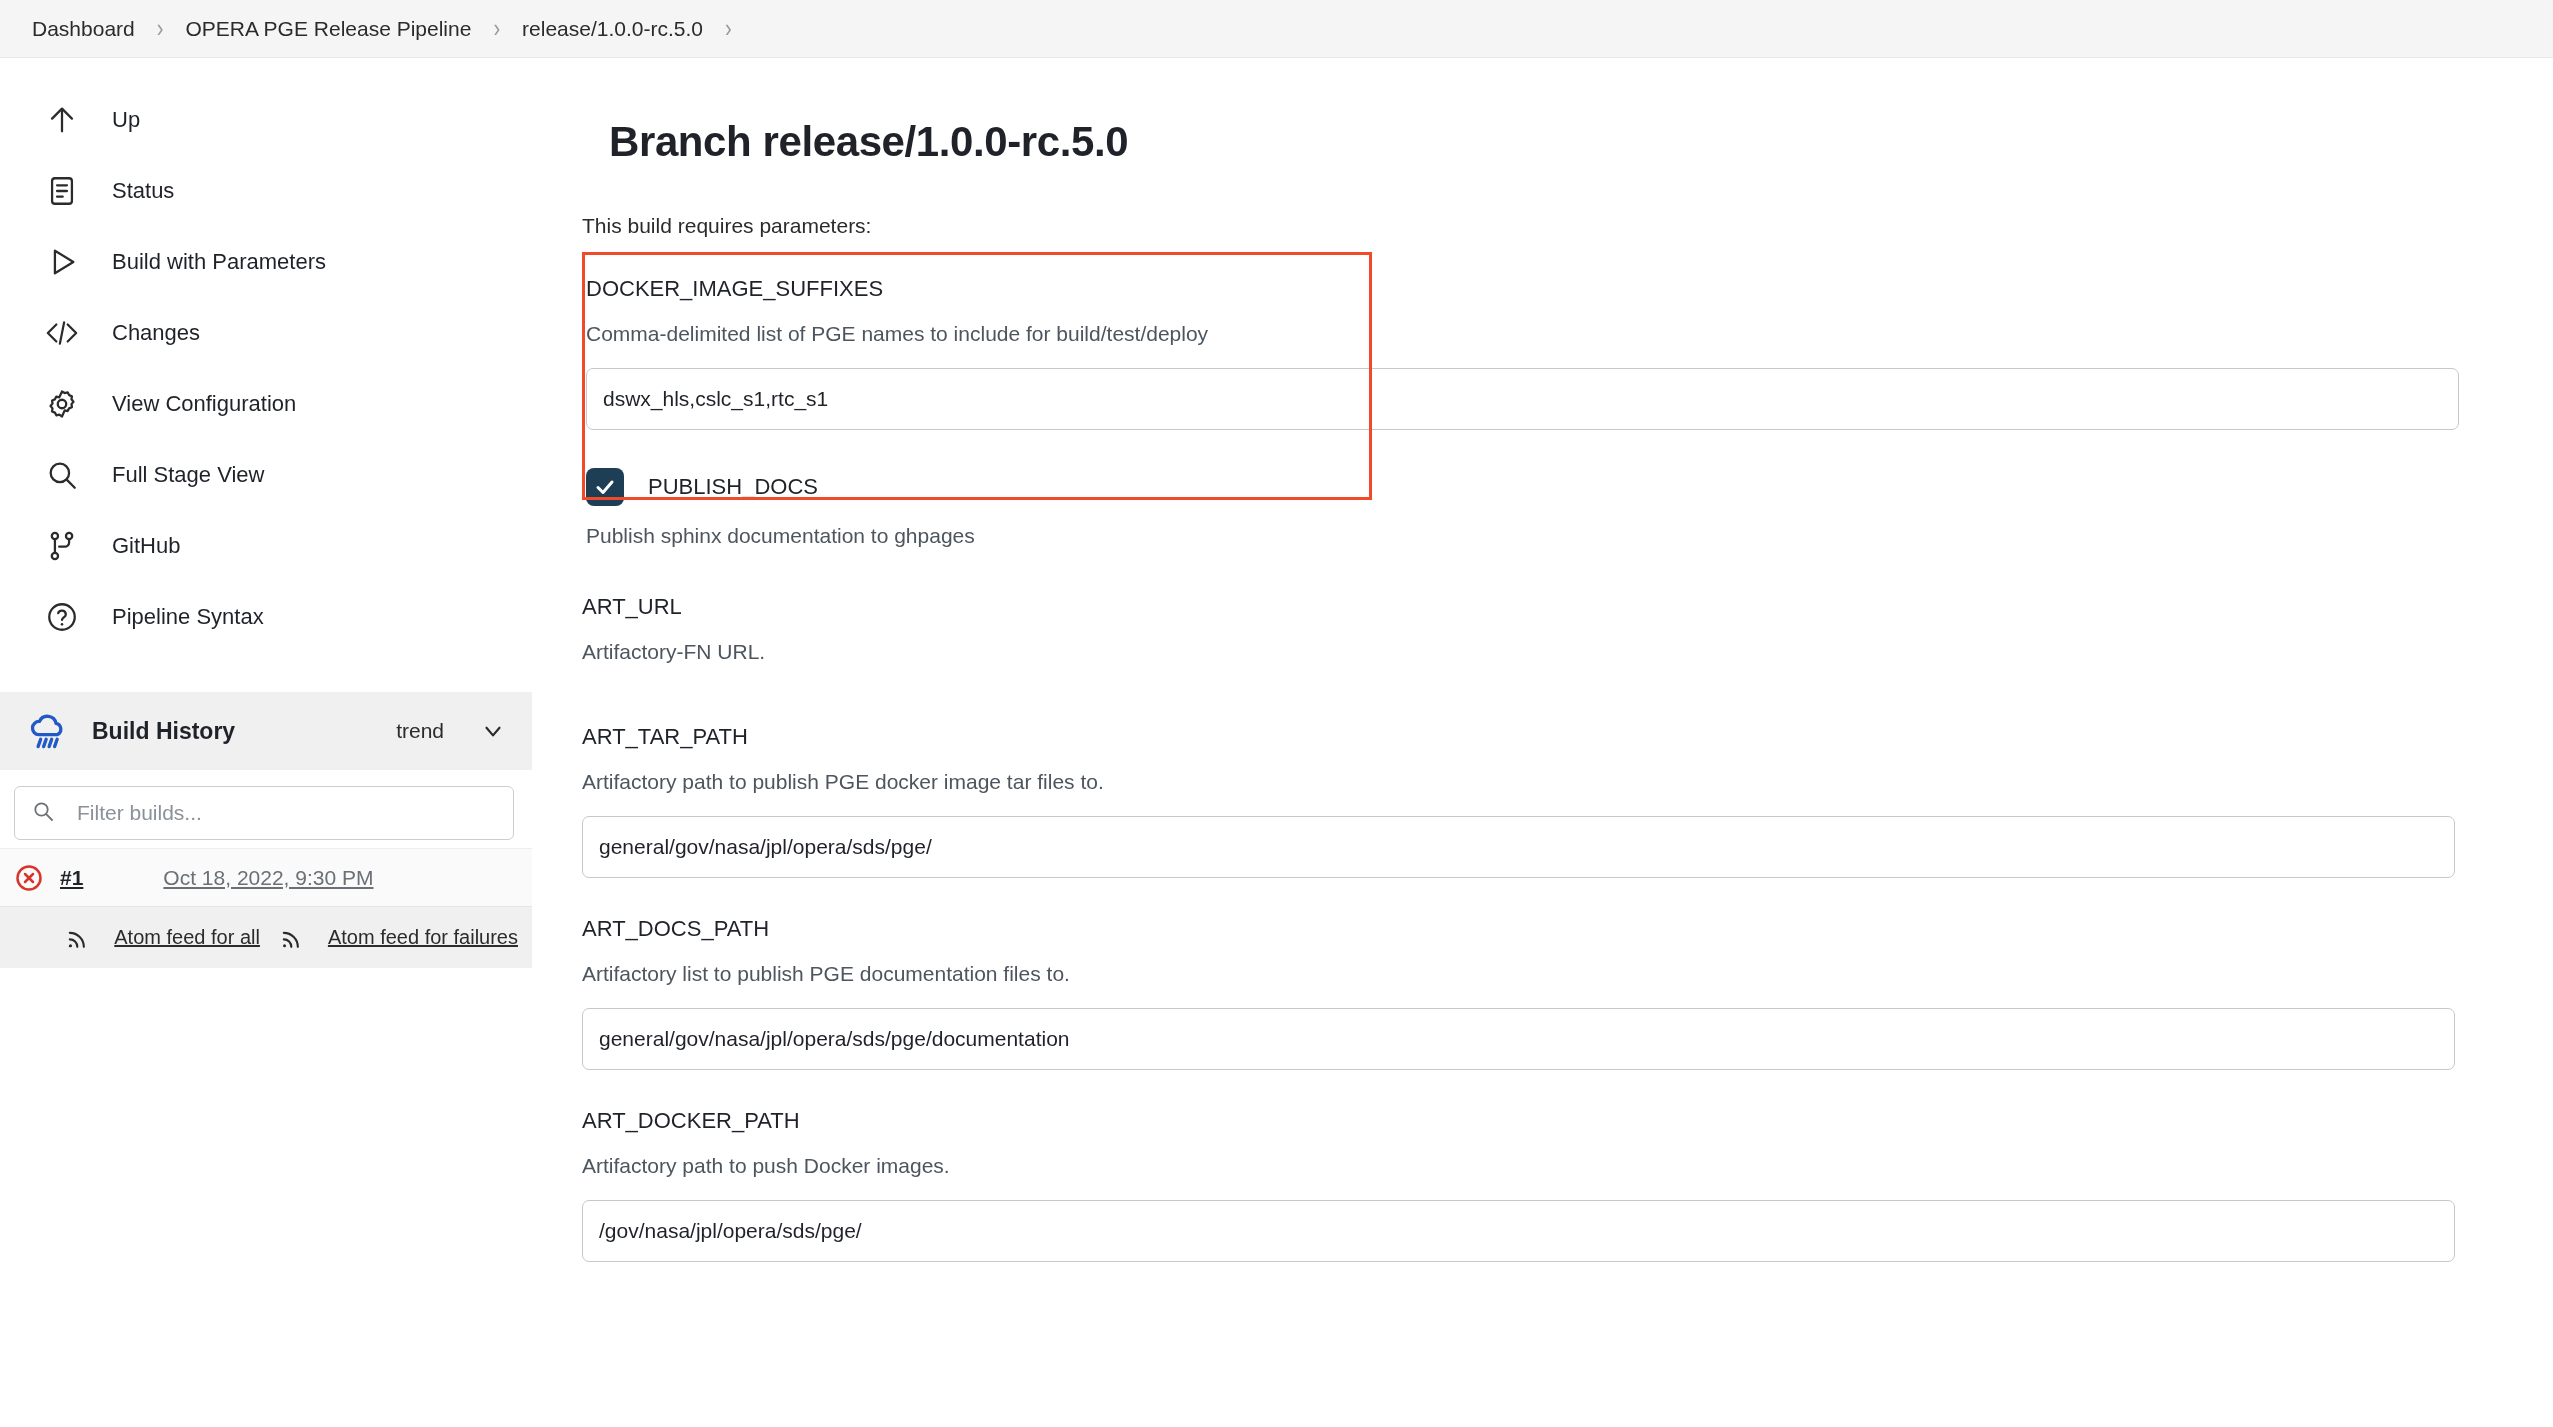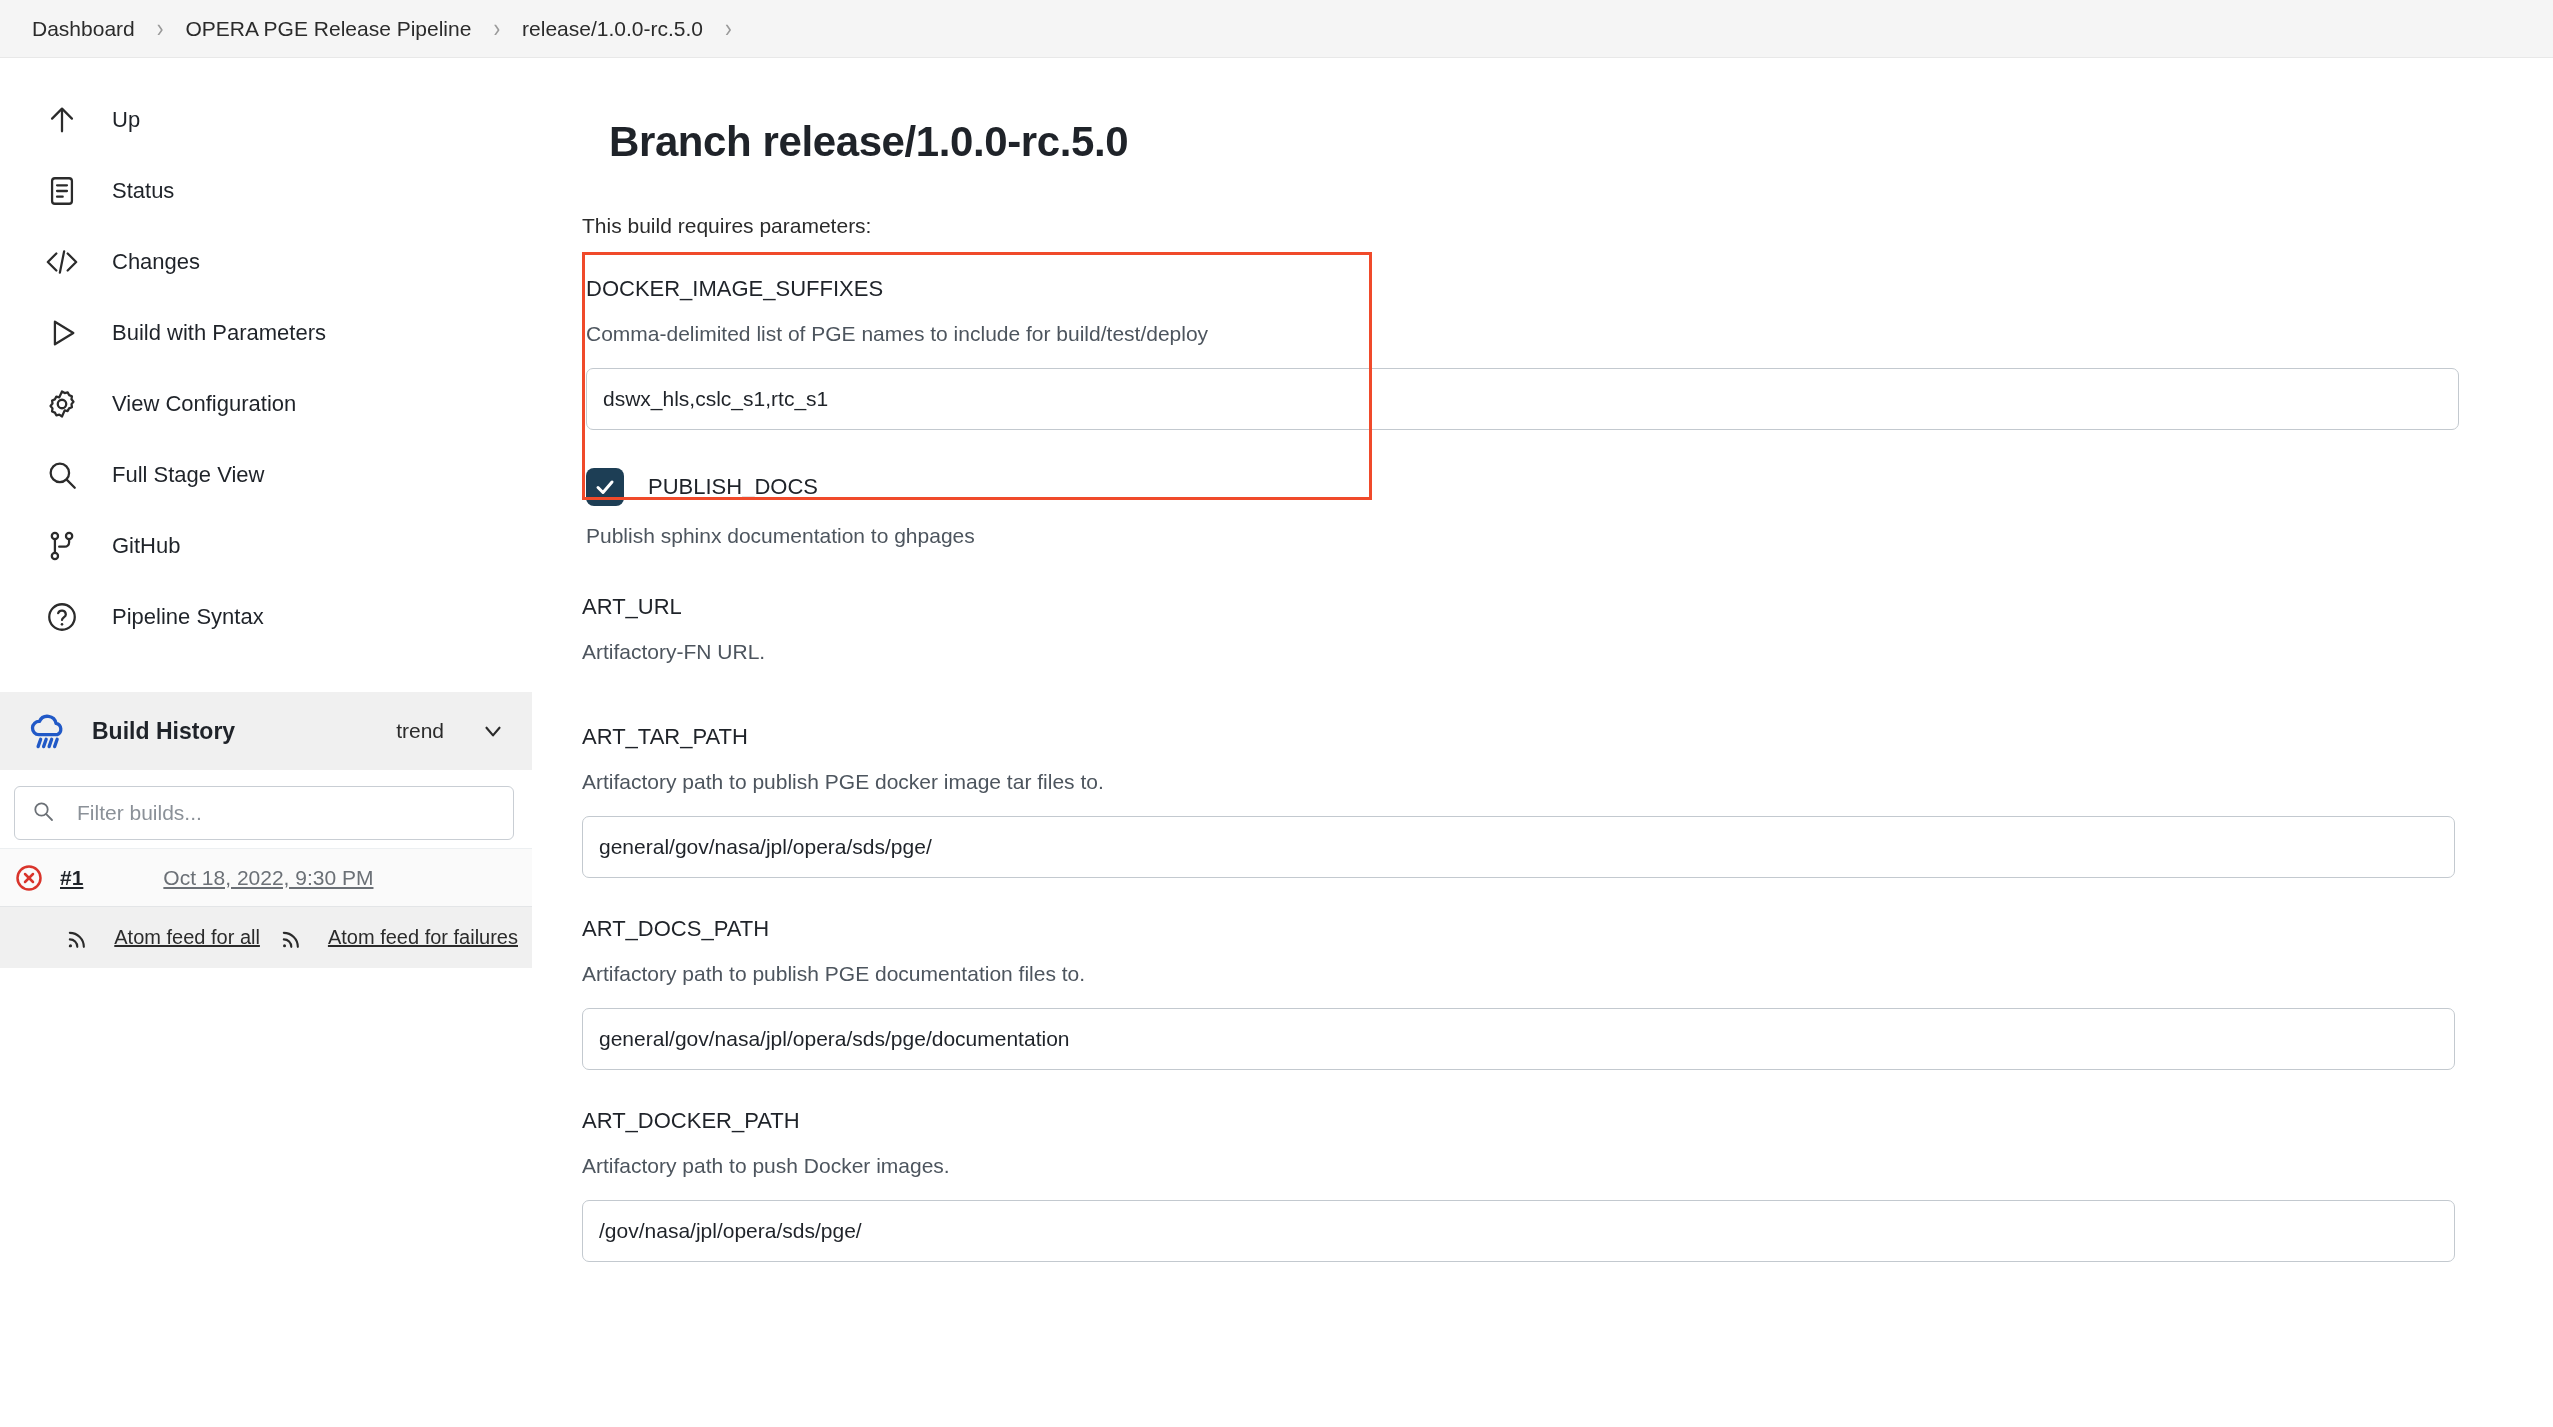--- a/index.html
+++ b/index.html
@@ -217,36 +217,36 @@
             <line x1="8.5" y1="8" x2="15.5" y2="8"></line>
               <line x1="8.5" y1="12" x2="15.5" y2="12"></line>
               <line x1="8.5" y1="16" x2="12.5" y2="16"></line>
           </svg>
         </span>
         <span class="nav-label">Status</span>
       </li>
 
       <li class="nav-item">
         <span class="nav-icon">
+          <svg viewBox="0 0 24 24" fill="none" stroke="#2b2b2b" stroke-width="1.6" stroke-linejoin="round">
+            <polygon points="7,4 20,12 7,20"></polygon>
+          </svg>
+        </span>
+        <span class="nav-label">Build with Parameters</span>
+      </li>
+
+      <li class="nav-item">
+        <span class="nav-icon">
           <svg viewBox="0 0 24 24" fill="none" stroke="#2b2b2b" stroke-width="1.6" stroke-linecap="round" stroke-linejoin="round">
             <polyline points="8,6 2,12 8,18"></polyline>
               <polyline points="16,6 22,12 16,18"></polyline>
               <line x1="13.5" y1="4.5" x2="10.5" y2="19.5"></line>
           </svg>
         </span>
         <span class="nav-label">Changes</span>
-      </li>
-
-      <li class="nav-item">
-        <span class="nav-icon">
-          <svg viewBox="0 0 24 24" fill="none" stroke="#2b2b2b" stroke-width="1.6" stroke-linejoin="round">
-            <polygon points="7,4 20,12 7,20"></polygon>
-          </svg>
-        </span>
-        <span class="nav-label">Build with Parameters</span>
       </li>
 
       <li class="nav-item">
         <span class="nav-icon">
           <svg viewBox="0 0 24 24" fill="none" stroke="#2b2b2b" stroke-width="1.6" stroke-linecap="round" stroke-linejoin="round">
             <path d="M12 3.2l1.9 1.1 2.1-.5 1 1.9 2 .8-.3 2.2 1.4 1.7-1.4 1.7.3 2.2-2 .8-1 1.9-2.1-.5L12 20.8l-1.9-1.3-2.1.5-1-1.9-2-.8.3-2.2L3.9 13.4l1.4-1.7-.3-2.2 2-.8 1-1.9 2.1.5z"></path>
             <circle cx="12" cy="12" r="3"></circle>
           </svg>
         </span>
         <span class="nav-label">View Configuration</span>
@@ -393,21 +393,21 @@
     <div class="param-block">
       <div class="param-name">ART_TAR_PATH</div>
       <div class="param-desc">Artifactory path to publish PGE docker image tar files to.</div>
       <div class="param-input">general/gov/nasa/jpl/opera/sds/pge/</div>
     </div>
 
     <div class="spacer-md"></div>
 
     <div class="param-block">
       <div class="param-name">ART_DOCS_PATH</div>
-      <div class="param-desc">Artifactory path to publish PGE documentation files to.</div>
+      <div class="param-desc">Artifactory list to publish PGE documentation files to.</div>
       <div class="param-input">general/gov/nasa/jpl/opera/sds/pge/documentation</div>
     </div>
 
     <div class="spacer-md"></div>
 
     <div class="param-block">
       <div class="param-name">ART_DOCKER_PATH</div>
       <div class="param-desc">Artifactory path to push Docker images.</div>
       <div class="param-input">/gov/nasa/jpl/opera/sds/pge/</div>
     </div>

